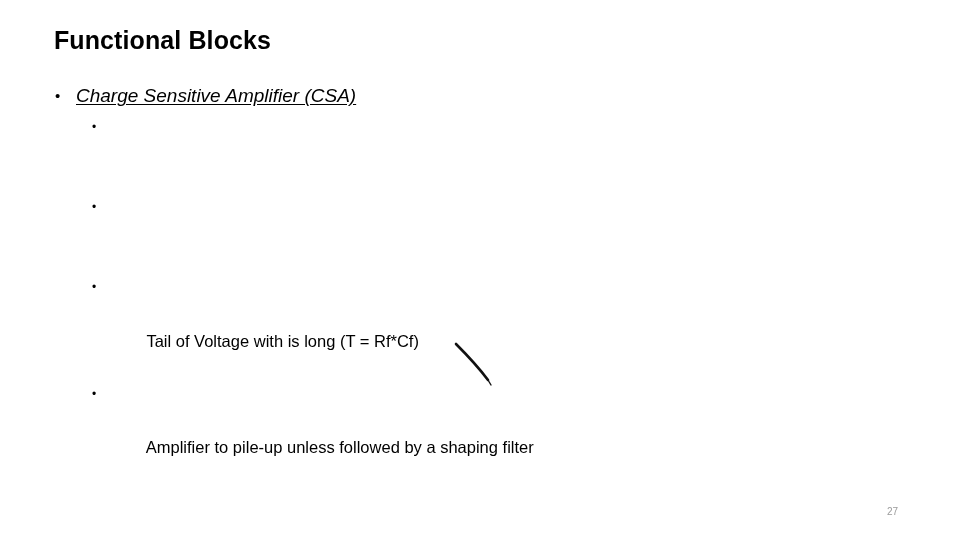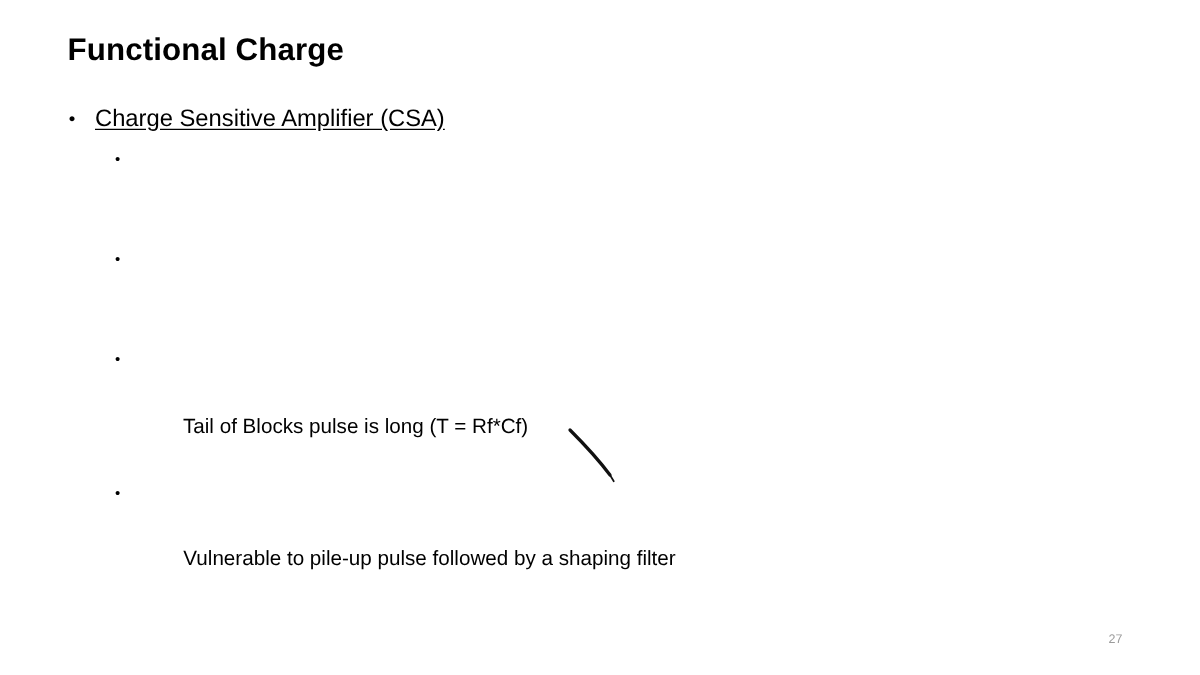--- a/index.html
+++ b/index.html
@@ -54,20 +54,21 @@
   .l1 .bullet {
     position: absolute;
     left: 55px;
     top: 0;
     font-size: 15px;
     line-height: 1.6;
   }
   .l1 .text {
     text-decoration: underline;
     text-underline-offset: 2px;
+    font-style: italic;
   }
 
   .l2-group {
     margin-top: 6px;
   }
   .l2 {
     position: relative;
     padding-left: 110px;
     font-size: 16.5px;
     line-height: 1.62;
@@ -99,43 +100,43 @@
     bottom: 23px;
     font-size: 10px;
     color: #9b9b9b;
   }
 </style>
 </head>
 <body>
 
 <div class="slide">
 
-  <div class="slide-title">Functional Charge</div>
+  <div class="slide-title">Functional Blocks</div>
 
   <div class="body-area">
 
     <div class="l1">
       <span class="bullet">•</span>
       <span class="text">Charge Sensitive Amplifier (CSA)</span>
     </div>
 
     <div class="l2-group">
       <div class="l2">
         <span class="bullet">•</span>
       </div>
       <div class="l2">
         <span class="bullet">•</span>
       </div>
       <div class="l2">
         <span class="bullet">•</span>
-        <span>Tail of Blocks pulse is long (T = Rf*Cf)</span>
+        <span>Tail of Voltage with is long (T = Rf*Cf)</span>
       </div>
       <div class="l2">
         <span class="bullet">•</span>
-        <span>Vulnerable to pile-up pulse followed by a shaping filter</span>
+        <span>Amplifier to pile-up unless followed by a shaping filter</span>
       </div>
     </div>
 
   </div>
 
   <svg class="ink-annotation" viewBox="0 0 56 54">
     <path d="M8 8 C 16 16, 28 28, 40 44" stroke="#111111" stroke-width="2.6" stroke-linecap="round" fill="none"></path>
     <path d="M40 44 L 43 49" stroke="#111111" stroke-width="1.4" stroke-linecap="round" fill="none"></path>
   </svg>
 

